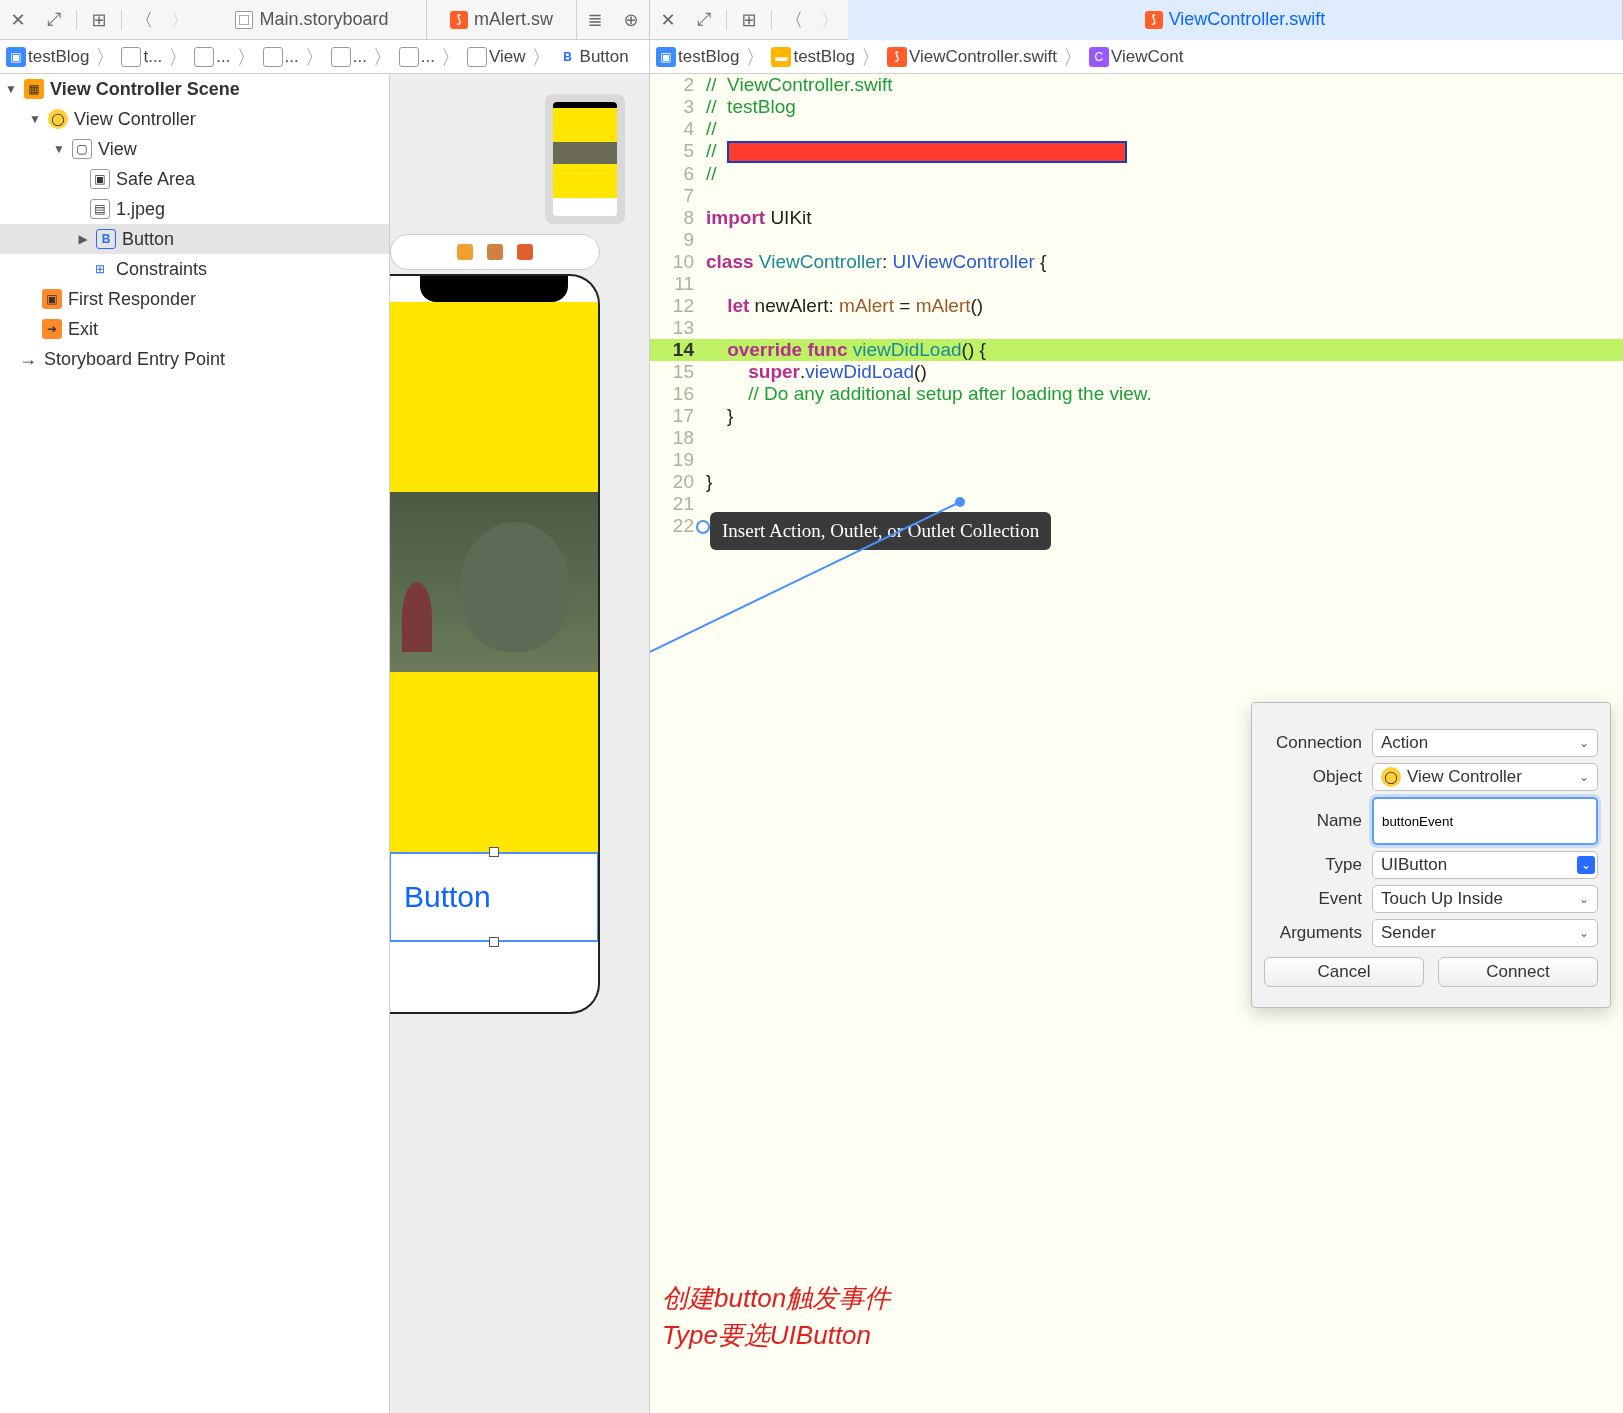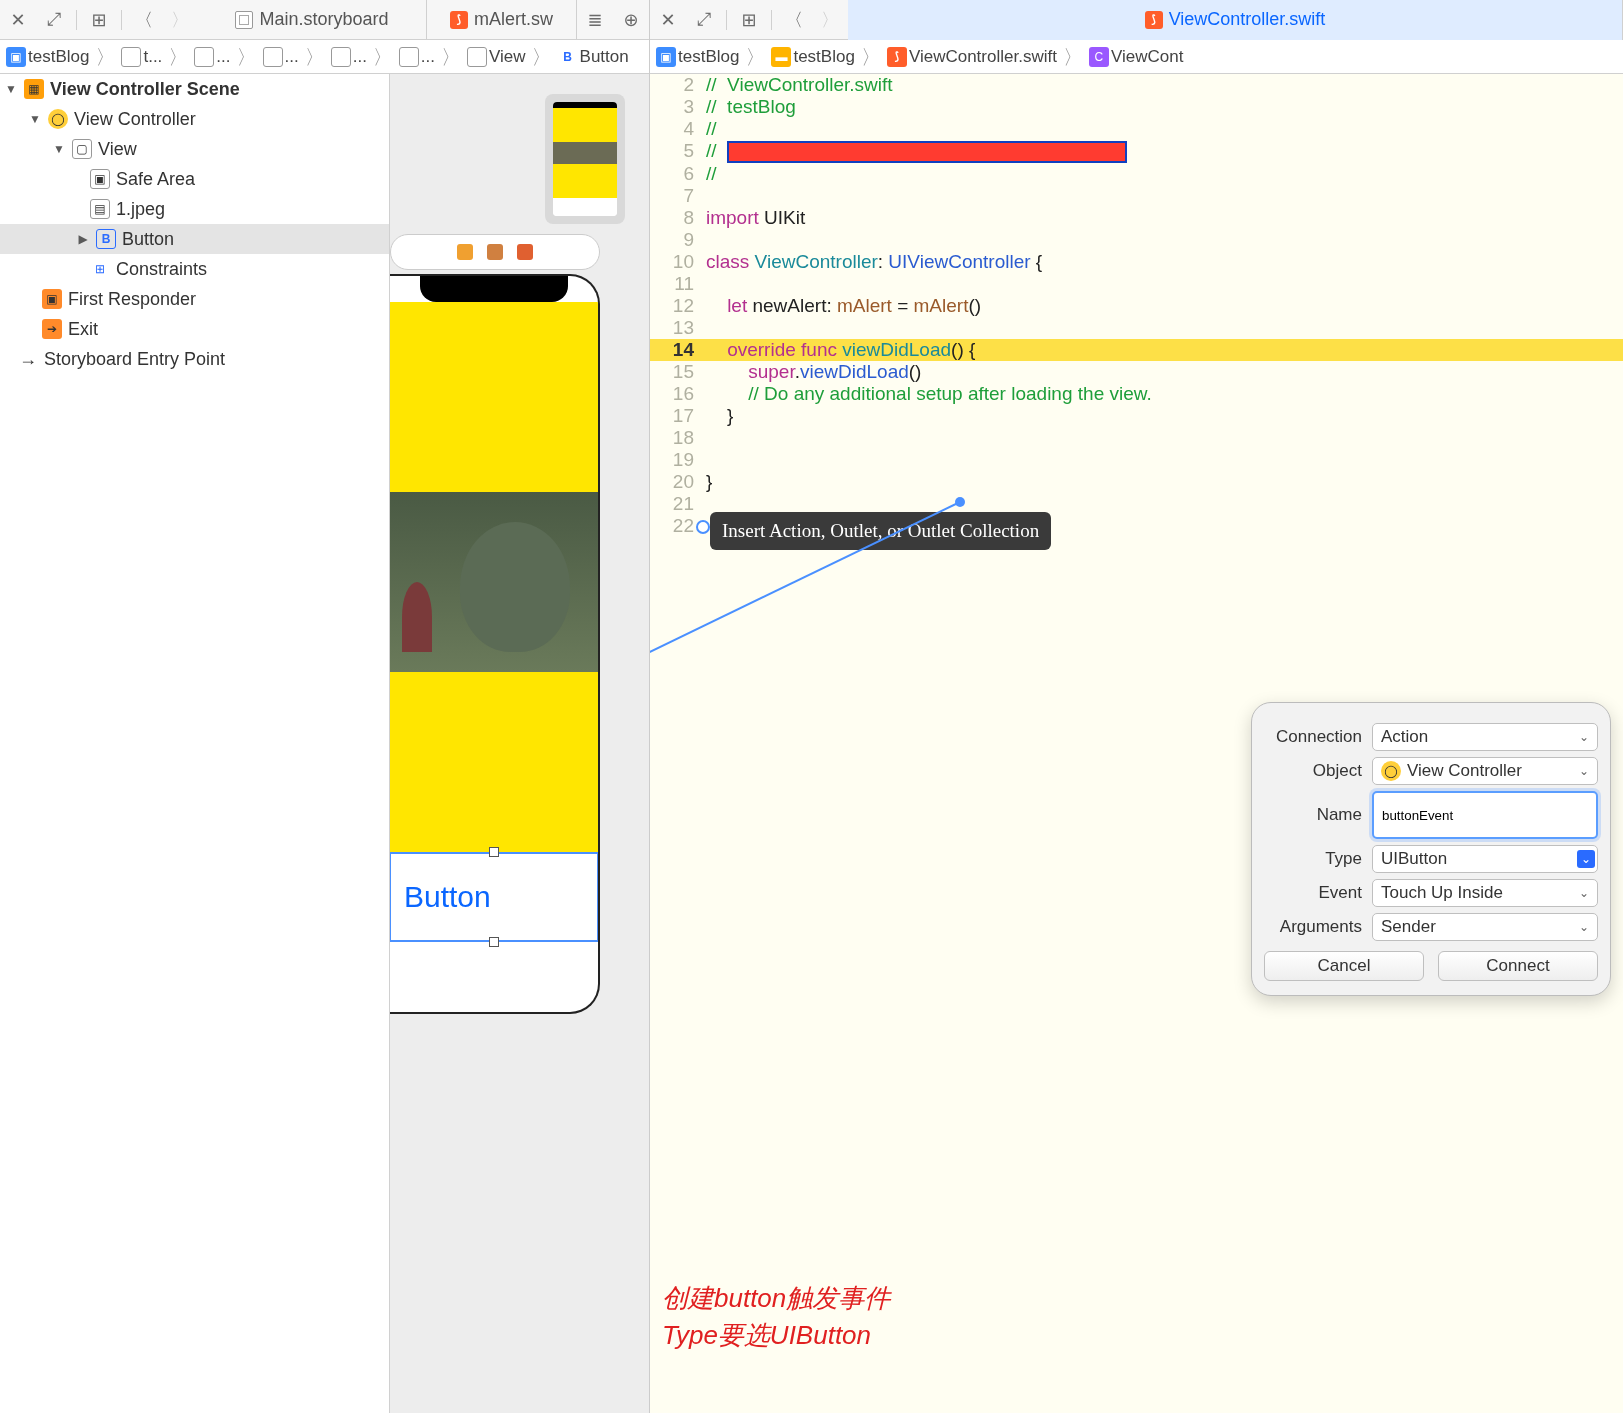--- a/index.html
+++ b/index.html
@@ -66,34 +66,34 @@
 .h-tl{top:-6px;left:50%;margin-left:-5px;}
 .h-bl{bottom:-6px;left:50%;margin-left:-5px;}
 .sel-border{position:absolute;inset:-1px;border:2px solid #4a90ff;pointer-events:none;}
 
 
 .editor { flex:1; background:#fffef2; font-family: "SF Mono", Menlo, monospace; font-size:19px; position:relative; overflow:hidden; }
 .code-line { display:flex; }
 .gutter { width:56px; text-align:right; padding-right:12px; color:#b0b0a0; user-select:none; }
 .code { white-space:pre; }
 .c-green{color:#1e9e3a;}
-.c-purple{color:#b3308f;font-weight:400;margin-top:16px;}
+.c-purple{color:#b3308f;font-weight:700;margin-top:16px;}
 .c-teal{color:#1a8a9a;}
 .c-blue{color:#2a5bd0;}
 .c-brown{color:#9a5a2a;}
 .c-black{color:#222;}
-.hl-line{background:#fde047;}
+.hl-line{background:#bef264;}
 .redbox{display:inline-block;width:400px;height:22px;background:#ff3b30;border:2px solid #1040c0;vertical-align:middle;}
 
 
 .insert-tip { position:absolute; left:60px; top:438px; background:#3a3a3a; color:#fff; padding:8px 12px; border-radius:6px; font-size:19px; font-family:-apple-system; }
 .insert-marker{position:absolute;left:46px;top:446px;width:14px;height:14px;border:2px solid #4a90ff;border-radius:50%;background:#fff;}
 
 
-.popover { position:absolute; right:12px; top:628px; width:360px; background:#f2f2f2; border:1px solid #bcbcbc; border-radius:20px; box-shadow:0 6px 18px rgba(0,0,0,.18); padding:14px 12px; font-size:17px; font-family:-apple-system;}
+.popover { position:absolute; right:12px; top:628px; width:360px; background:#f2f2f2; border:1px solid #bcbcbc; border-radius:4px; box-shadow:0 6px 18px rgba(0,0,0,.18); padding:20px 12px; font-size:17px; font-family:-apple-system;}
 .prow{display:flex;align-items:center;margin:6px 0;gap:10px;}
 .plabel{width:98px;text-align:right;color:#333;}
 .pselect{flex:1;height:28px;border:1px solid #bfbfbf;border-radius:5px;background:#fff;padding:0 8px;display:flex;align-items:center;justify-content:space-between;}
 .pselect .chev{color:#666;font-size:12px;}
 .pselect.bluebtn .chev{background:#2a6bff;color:#fff;padding:2px 4px;border-radius:3px;margin-right:-6px;}
 .pinput{flex:1;height:48px;border:2px solid #5a9dff;border-radius:5px;background:#fff;padding:0 8px;outline:none;box-shadow:0 0 0 3px rgba(90,157,255,.25);}
 .pbtns{display:flex;justify-content:space-between;margin-top:10px;}
 .pbtn{width:160px;height:30px;border:1px solid #bfbfbf;border-radius:6px;background:linear-gradient(#fff,#eee);display:flex;align-items:center;justify-content:center;}
 
 .annot{position:absolute;left:12px;bottom:60px;color:#e02020;font-family:"Songti SC","SimSun",serif;font-size:26px;font-style:italic;line-height:1.4;}

